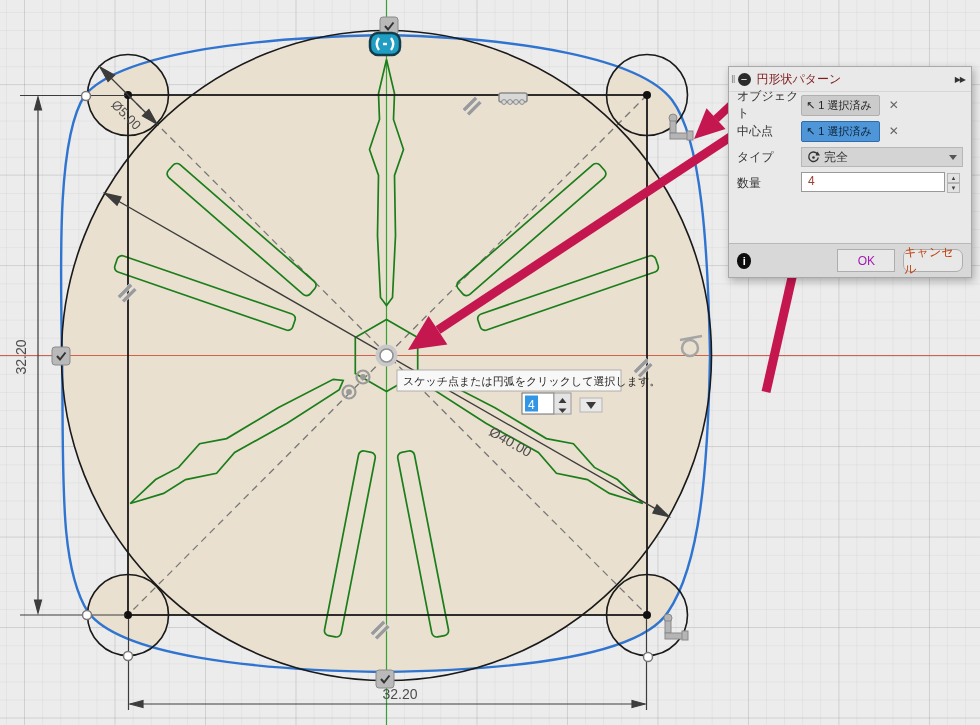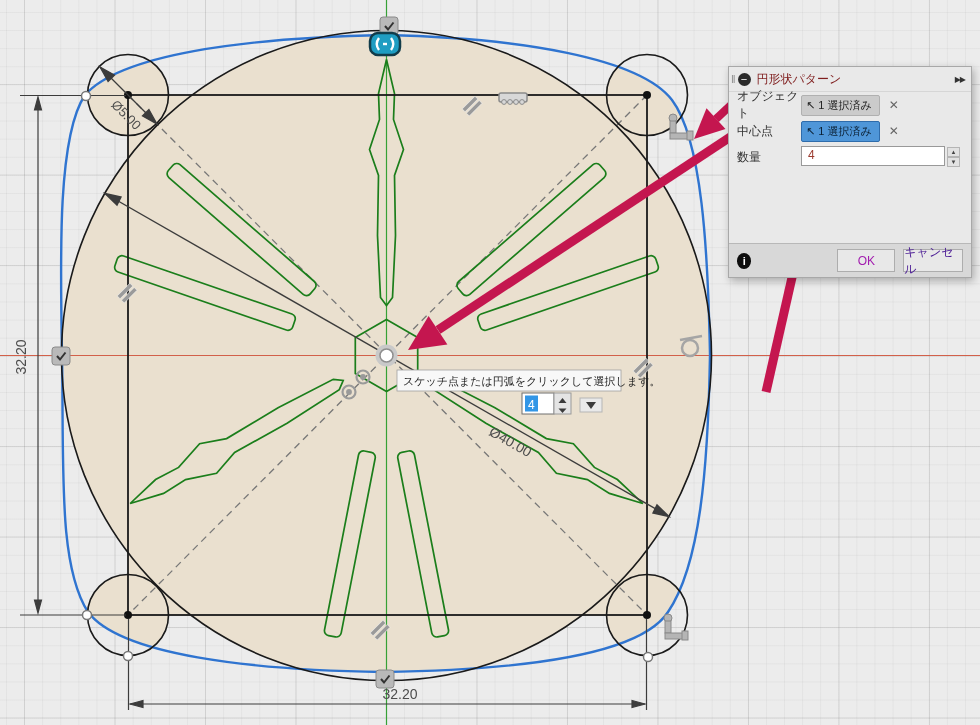--- a/index.html
+++ b/index.html
@@ -44,21 +44,21 @@
   .spincol{display:flex;flex-direction:column;justify-content:space-between;margin-left:2px;padding:1px 0;}
   .spinbtn{width:11px;height:8px;font-size:6px;line-height:8px;text-align:center;color:#444;
     background:#e2e2e2;border:1px solid #b5b5b5;}
   .dlg-footer{position:absolute;left:0;right:0;bottom:0;height:34px;background:#d8d8d8;
     border-top:1px solid #b8b8b8;display:flex;align-items:center;padding:0 8px;box-sizing:border-box;}
   .infoicon{width:16px;height:16px;border-radius:50%;background:#0d0d0d;color:#fff;font-weight:bold;
     font-size:11px;display:inline-flex;align-items:center;justify-content:center;}
   .btn{height:21px;border:1px solid #adadad;background:#e8e8e8;font-size:12px;display:inline-flex;
     align-items:center;justify-content:center;}
   .okbtn{width:62px;margin-left:86px;color:#a21caf;}
-  .cancelbtn{width:64px;margin-left:8px;color:#4c1d95;}
+  .cancelbtn{width:64px;margin-left:8px;color:#c2410c;border-radius:7px;}
 </style>
 </head>
 <body>
 
 <div id="stage">
 
 <svg id="sketch" width="980" height="725" viewBox="0 0 980 725">
   <defs>
     <clipPath id="blueClip">
       <path d="M385,35 C240,38 120,55 85,95 C58,135 60,250 62,355 C64,470 58,565 88,612 C120,655 250,670 383,672 C520,670 640,655 668,612 C700,565 708,470 710,355 C708,250 702,140 672,100 C640,58 520,38 385,35 Z"></path>
@@ -291,20 +291,32 @@
 
   <div class="row">
     <span class="lbl">中心点</span>
     <span class="selbtn active">
       <span class="cur">↖</span>
       <span>1 選択済み</span>
     </span>
     <span class="xbtn">✕</span>
   </div>
 
+  <div class="row">
+    <span class="lbl">タイプ</span>
+    <span class="dropdown">
+      <svg width="13" height="13" viewBox="0 0 13 13">
+        <path d="M10.5,3 A4.8,4.8 0 1 0 11.3,6.5" fill="none" stroke="#333" stroke-width="1.4"></path>
+        <polygon points="10.5,0.5 13,4.5 8.5,4.5" fill="#333"></polygon>
+        <circle cx="6.5" cy="6.5" r="1.3" fill="#333"></circle>
+      </svg>
+      <span class="ddtext">完全</span>
+      <span class="ddarrow"></span>
+    </span>
+  </div>
 
 
   <div class="row">
     <span class="lbl">数量</span>
     <span class="numwrap">
       <span class="numinput">4</span>
       <span class="spincol">
         <span class="spinbtn">▲</span>
         <span class="spinbtn">▼</span>
       </span>

